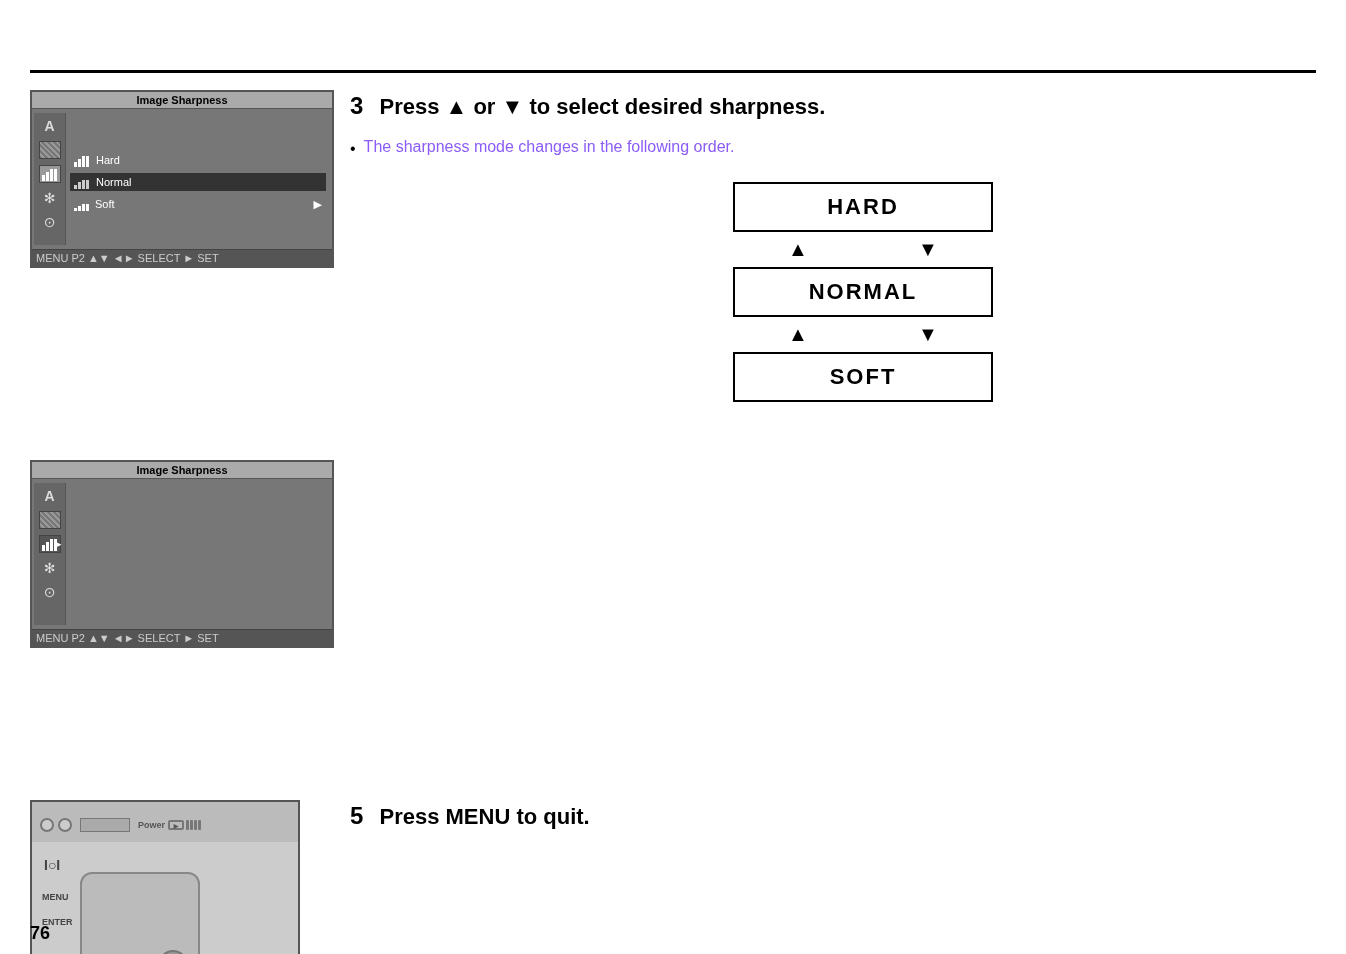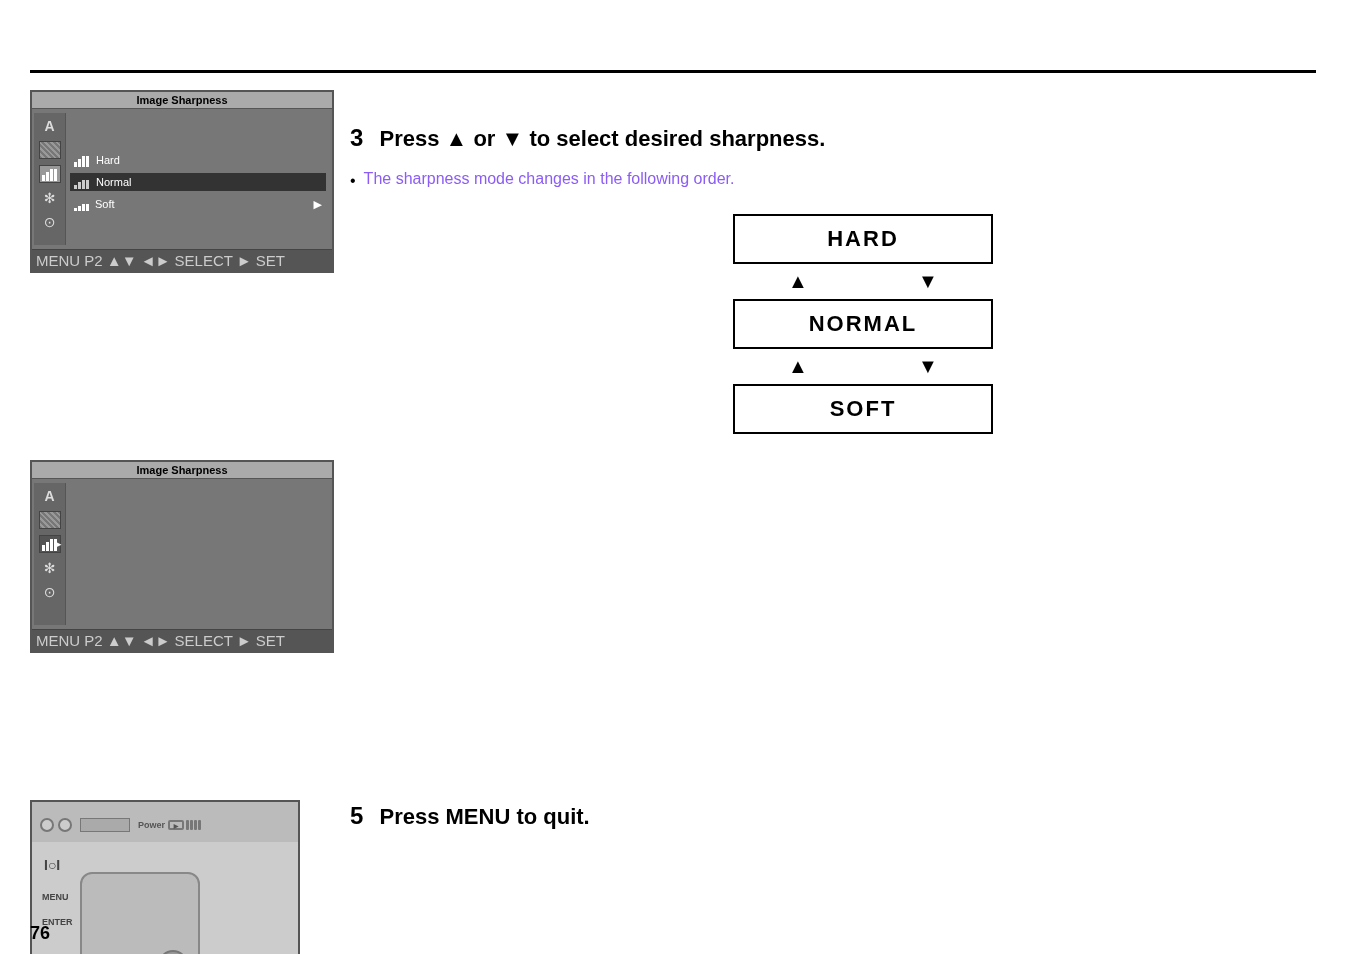--- a/index.html
+++ b/index.html
@@ -114,21 +114,21 @@
     }
 
     .menu-item.selected {
       background: #333;
       color: #fff;
     }
 
     .menu-footer {
       background: #555;
       color: #ccc;
-      font-size: 15px;
+      font-size: 11px;
       padding: 2px 4px;
       display: flex;
       gap: 8px;
       border-top: 1px solid #444;
     }
 
     
     .step-heading {
       font-size: 22px;
       font-weight: bold;
@@ -203,21 +203,20 @@
       top: 710px;
       left: 0;
       width: 300px;
     }
 
     .right-step-1 {
       position: absolute;
       top: 0;
       left: 320px;
       right: 0;
-      margin-top: 32px;
     }
 
     .right-step-2 {
       position: absolute;
       top: 370px;
       left: 320px;
       right: 0;
     }
 
     .right-step-3 {

